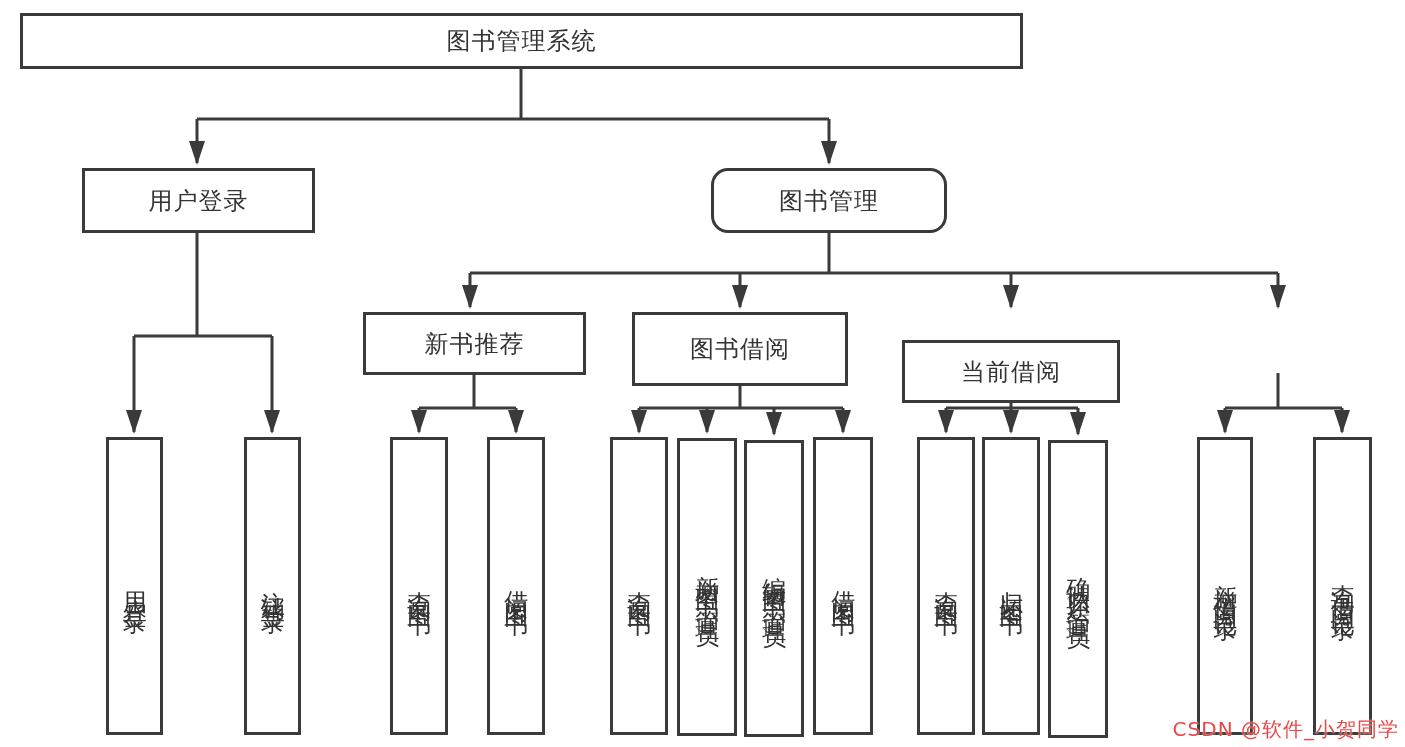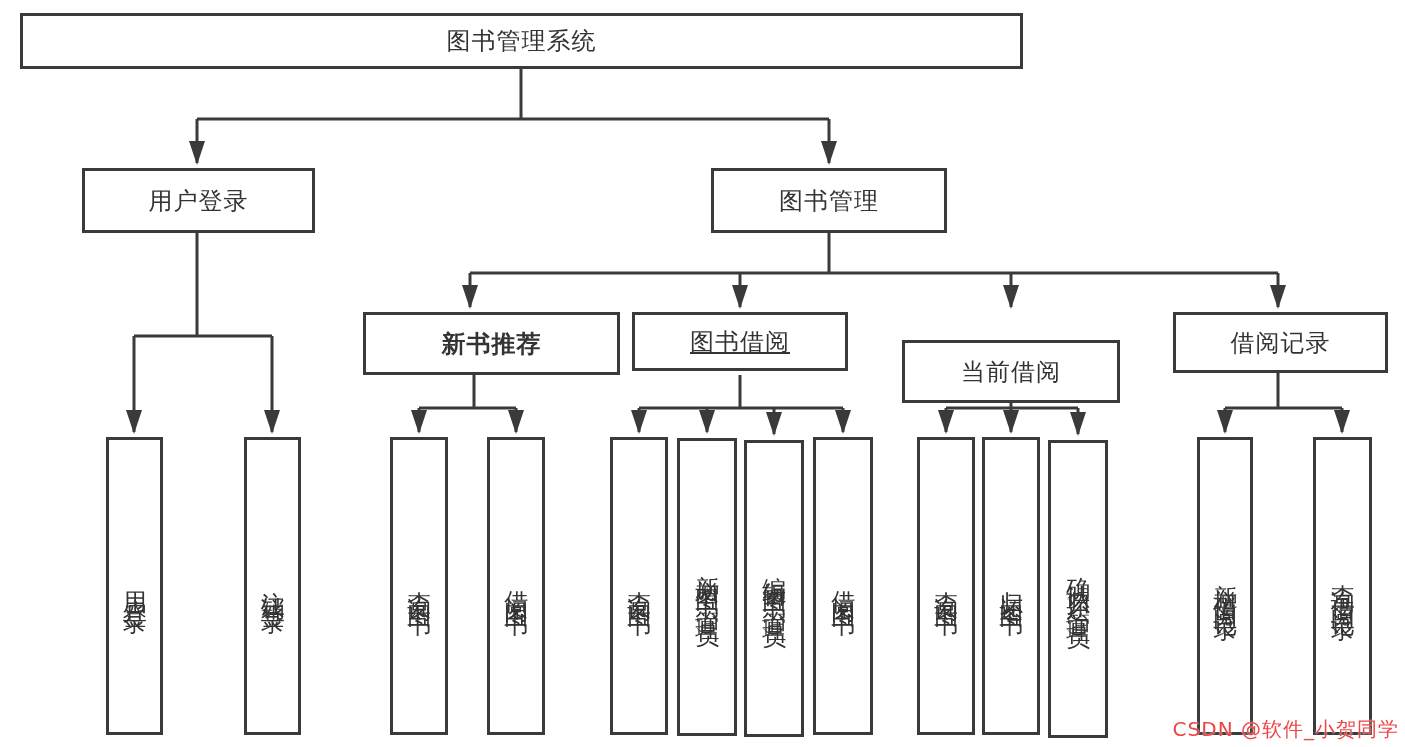--- a/index.html
+++ b/index.html
@@ -110,35 +110,32 @@
     </g>
   </svg>
 
   <div class="node hnode" style="left:20px; top:13px; width:1003px; height:56px;">
     <span>图书管理系统</span>
   </div>
 
   <div class="node hnode" style="left:82px; top:168px; width:233px; height:65px;">
     <span>用户登录</span>
   </div>
-  <div class="node hnode" style="left:711px; top:168px; width:236px; height:65px;">
+  <div class="node hnode" style="left:711px; top:168px; width:236px; height:65px;border-radius:17px;">
     <span>图书管理</span>
   </div>
 
-  <div class="node hnode" style="left:363px; top:312px; width:257px; height:63px;font-weight:bold;">
+  <div class="node hnode" style="left:363px; top:312px; width:223px; height:63px;">
     <span>新书推荐</span>
   </div>
-  <div class="node hnode" style="left:632px; top:312px; width:216px; height:59px;text-decoration:underline;">
+  <div class="node hnode" style="left:632px; top:312px; width:216px; height:74px;">
     <span>图书借阅</span>
   </div>
   <div class="node hnode" style="left:902px; top:312px; width:218px; height:63px;margin-top:28px;">
     <span>当前借阅</span>
-  </div>
-  <div class="node hnode" style="left:1173px; top:312px; width:215px; height:61px;">
-    <span>借阅记录</span>
   </div>
 
   <div class="node leaf" style="left:106px; top:437px; width:57px; height:298px;">
     <span>用户登录</span>
   </div>
   <div class="node leaf" style="left:244px; top:437px; width:57px; height:298px;">
     <span>注销登录</span>
   </div>
 
   <div class="node leaf" style="left:390px; top:437px; width:58px; height:298px;">

